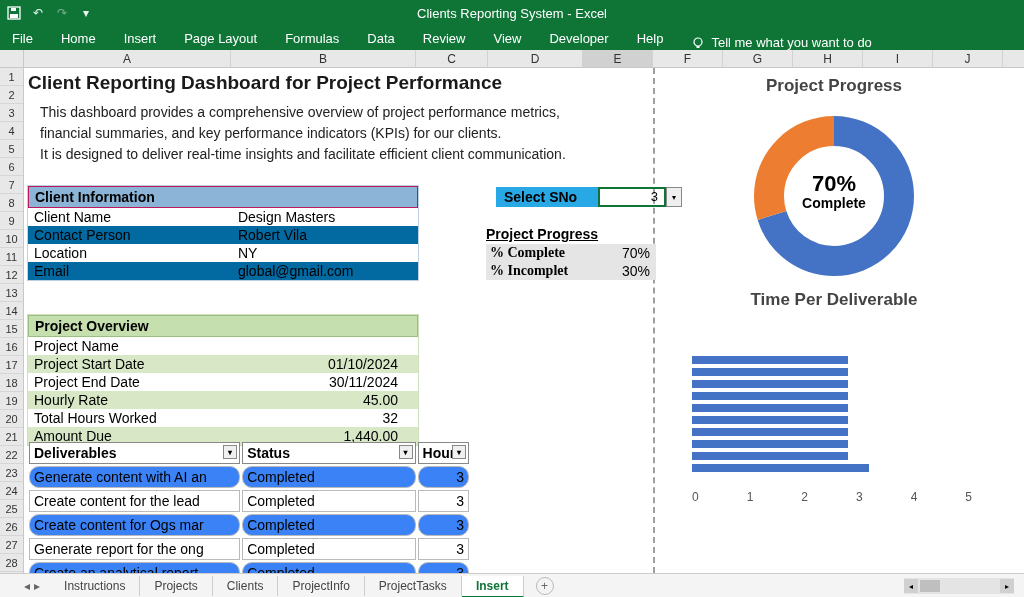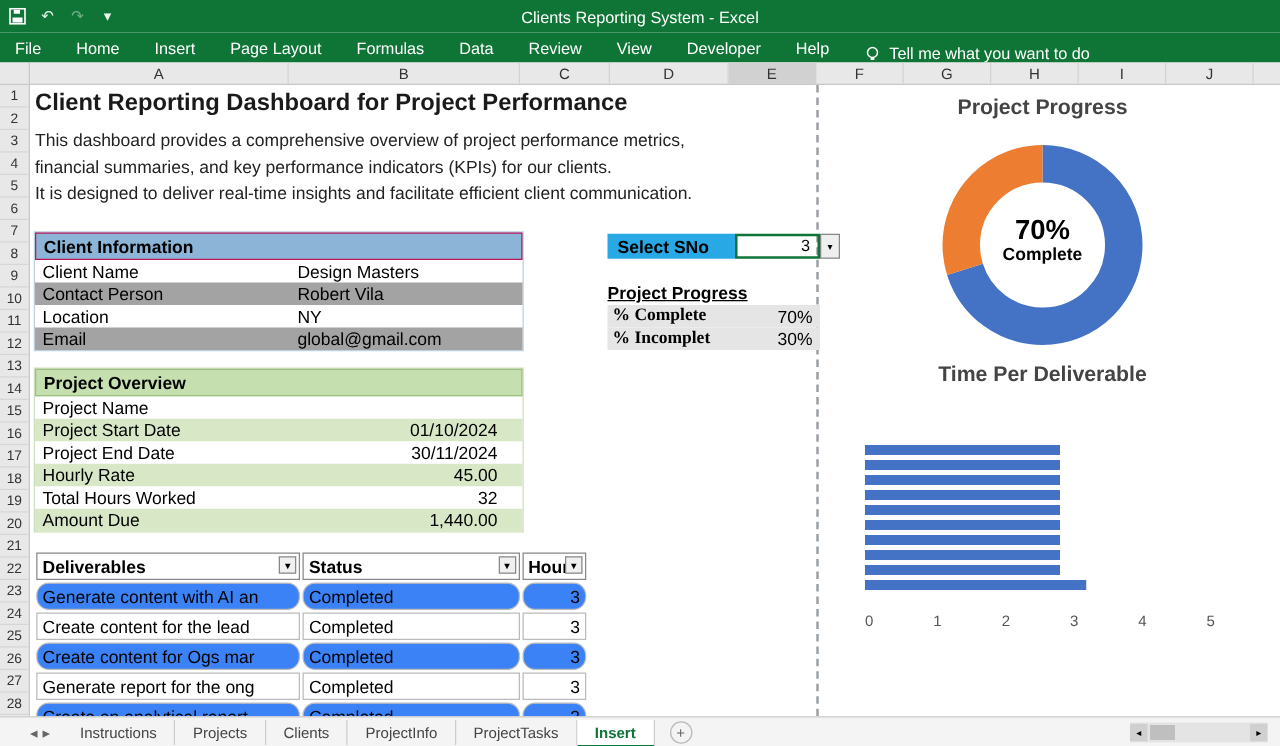--- a/index.html
+++ b/index.html
@@ -22,44 +22,44 @@
 .colhead .rowh { width:24px; border-right:1px solid #c8c8c8; }
 .colhead .col { text-align:center; font-size:12px; color:#333; border-right:1px solid #d2d2d2; line-height:18px; }
 
 
 .sheetarea { display:flex; height:505px; }
 .rowgutter { width:24px; background:#e8e8e8; border-right:1px solid #c8c8c8; }
 .rowgutter .rn { height:18px; font-size:11px; color:#333; text-align:center; line-height:18px; border-bottom:1px solid #d6d6d6; }
 .grid { flex:1; position:relative; background:#fff; } 
 
 .h1 { font-weight:700; font-size:19px; color:#1a1a1a; padding:3px 4px; }
-.para { font-size:14px; color:#222; padding:2px 4px; line-height:17px; }
+.para { font-size:14px; color:#222; padding:2px 16px; line-height:17px; }
 
 .block { position:absolute; }
 .section-hdr { font-weight:700; font-size:14px; padding:2px 6px; }
 .cellrow { display:flex; height:18px; align-items:center; font-size:14px; }
 .cellrow .lab { width:207px; padding-left:6px; }
 .cellrow .val { width:185px; padding-left:4px; }
 .cellrow .val.r { text-align:right; padding-right:20px; }
 
 .clientinfo .section-hdr { background:#8cb4d6; border:1px solid #be185d; }
-.clientinfo .odd { background:#a3a3a3; }
+.clientinfo .odd { background:#0369a1; }
 .clientinfo { border:1px solid #bcd0e2; width:392px; }
 
 .projover .section-hdr { background:#c6dfaf; border:1px solid #9bbf83; }
 .projover .odd { background:#d8e8c7; }
-.projover { border:1px solid #cde0ba; width:392px; }
+.projover { border:1px solid #cde0ba; width:392px;margin-top:20px; }
 
 .deliv { width:444px; }
 .deliv th { background:#fff; border:1px solid #888; font-weight:700; text-align:left; padding:2px 4px; font-size:14px; position:relative; }
 .deliv td { border:1px solid #bbb; padding:2px 4px; font-size:14px; }
 .deliv .odd td { background:#3b82f6;border-radius:10px; }
 .filterbtn { position:absolute; right:2px; top:2px; width:14px; height:14px; border:1px solid #888; background:#f0f0f0; font-size:8px; display:flex; align-items:center; justify-content:center; }
 
-.selectsno { position:absolute; }
+.selectsno { position:absolute;margin-left:10px; }
 .selectsno .lab { background:#29a8e6; color:#000; font-weight:700; padding:2px 8px; display:inline-block; width:102px; font-size:14px; }
 .sno-input { border:2px solid #0f7537; width:68px; height:20px; text-align:right; padding-right:6px; display:inline-block; font-size:13px; vertical-align:top; }
 .dd { width:16px; height:20px; border:1px solid #888; background:#efefef; display:inline-flex; align-items:center; justify-content:center; font-size:8px; vertical-align:top; }
 
 .progress-tbl { position:absolute; font-size:14px; }
 .progress-tbl .hdr { font-weight:700; text-decoration:underline; padding:2px 0; }
 .progress-tbl .row { display:flex; background:#e5e5e5; height:18px; align-items:center; width:170px; }
 .progress-tbl .row .k { width:110px; padding-left:4px; font-weight:700;font-family:Liberation Serif, serif; }
 .progress-tbl .row .v { width:60px; text-align:right; padding-right:6px; }
 

